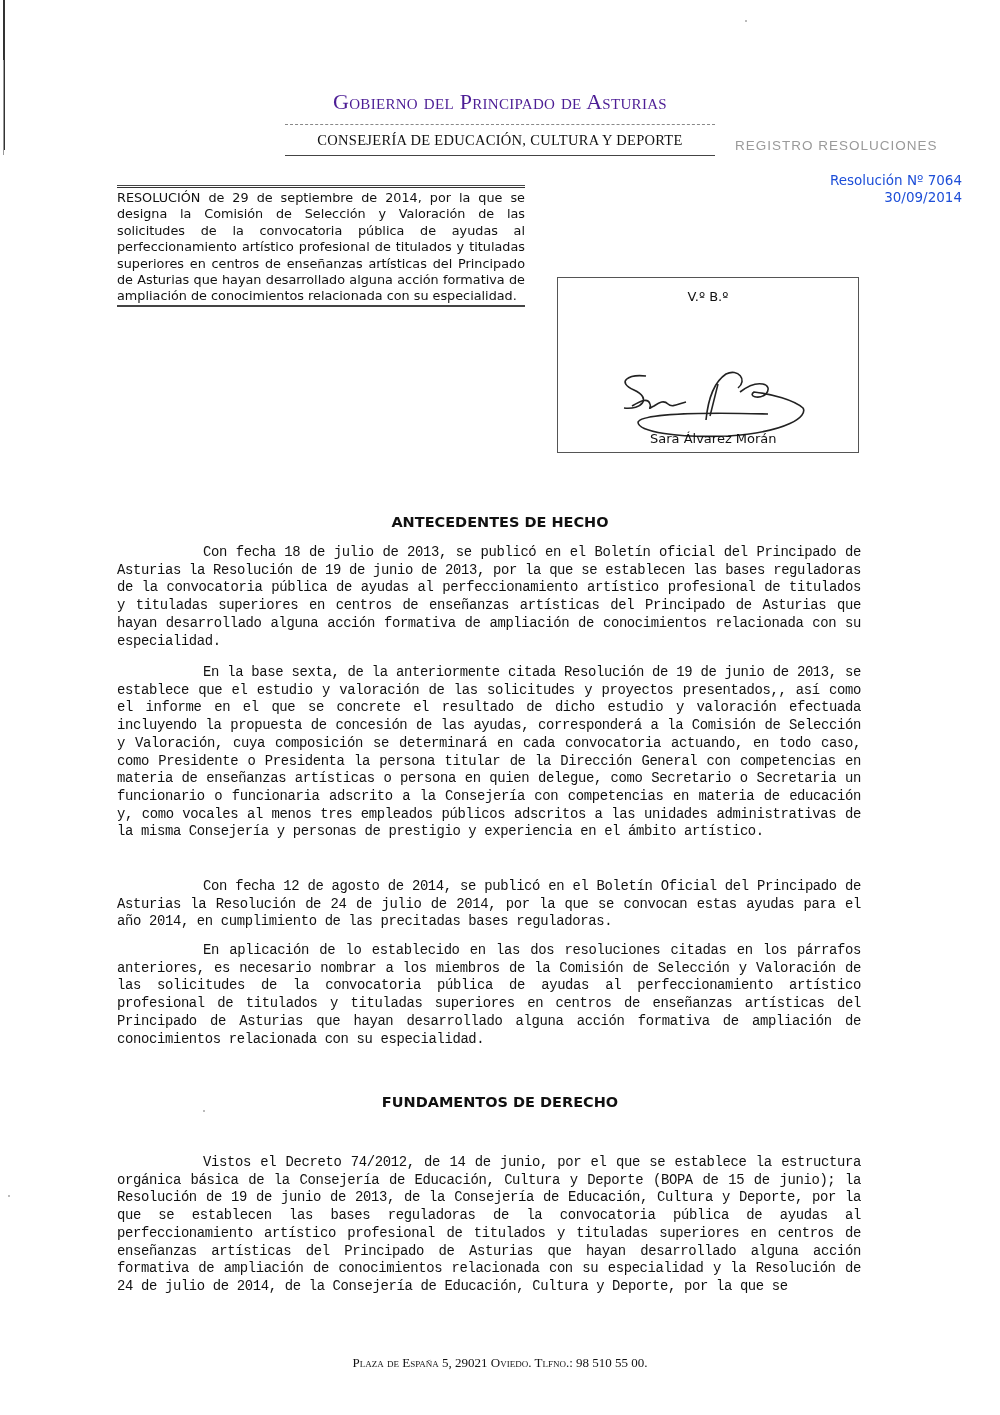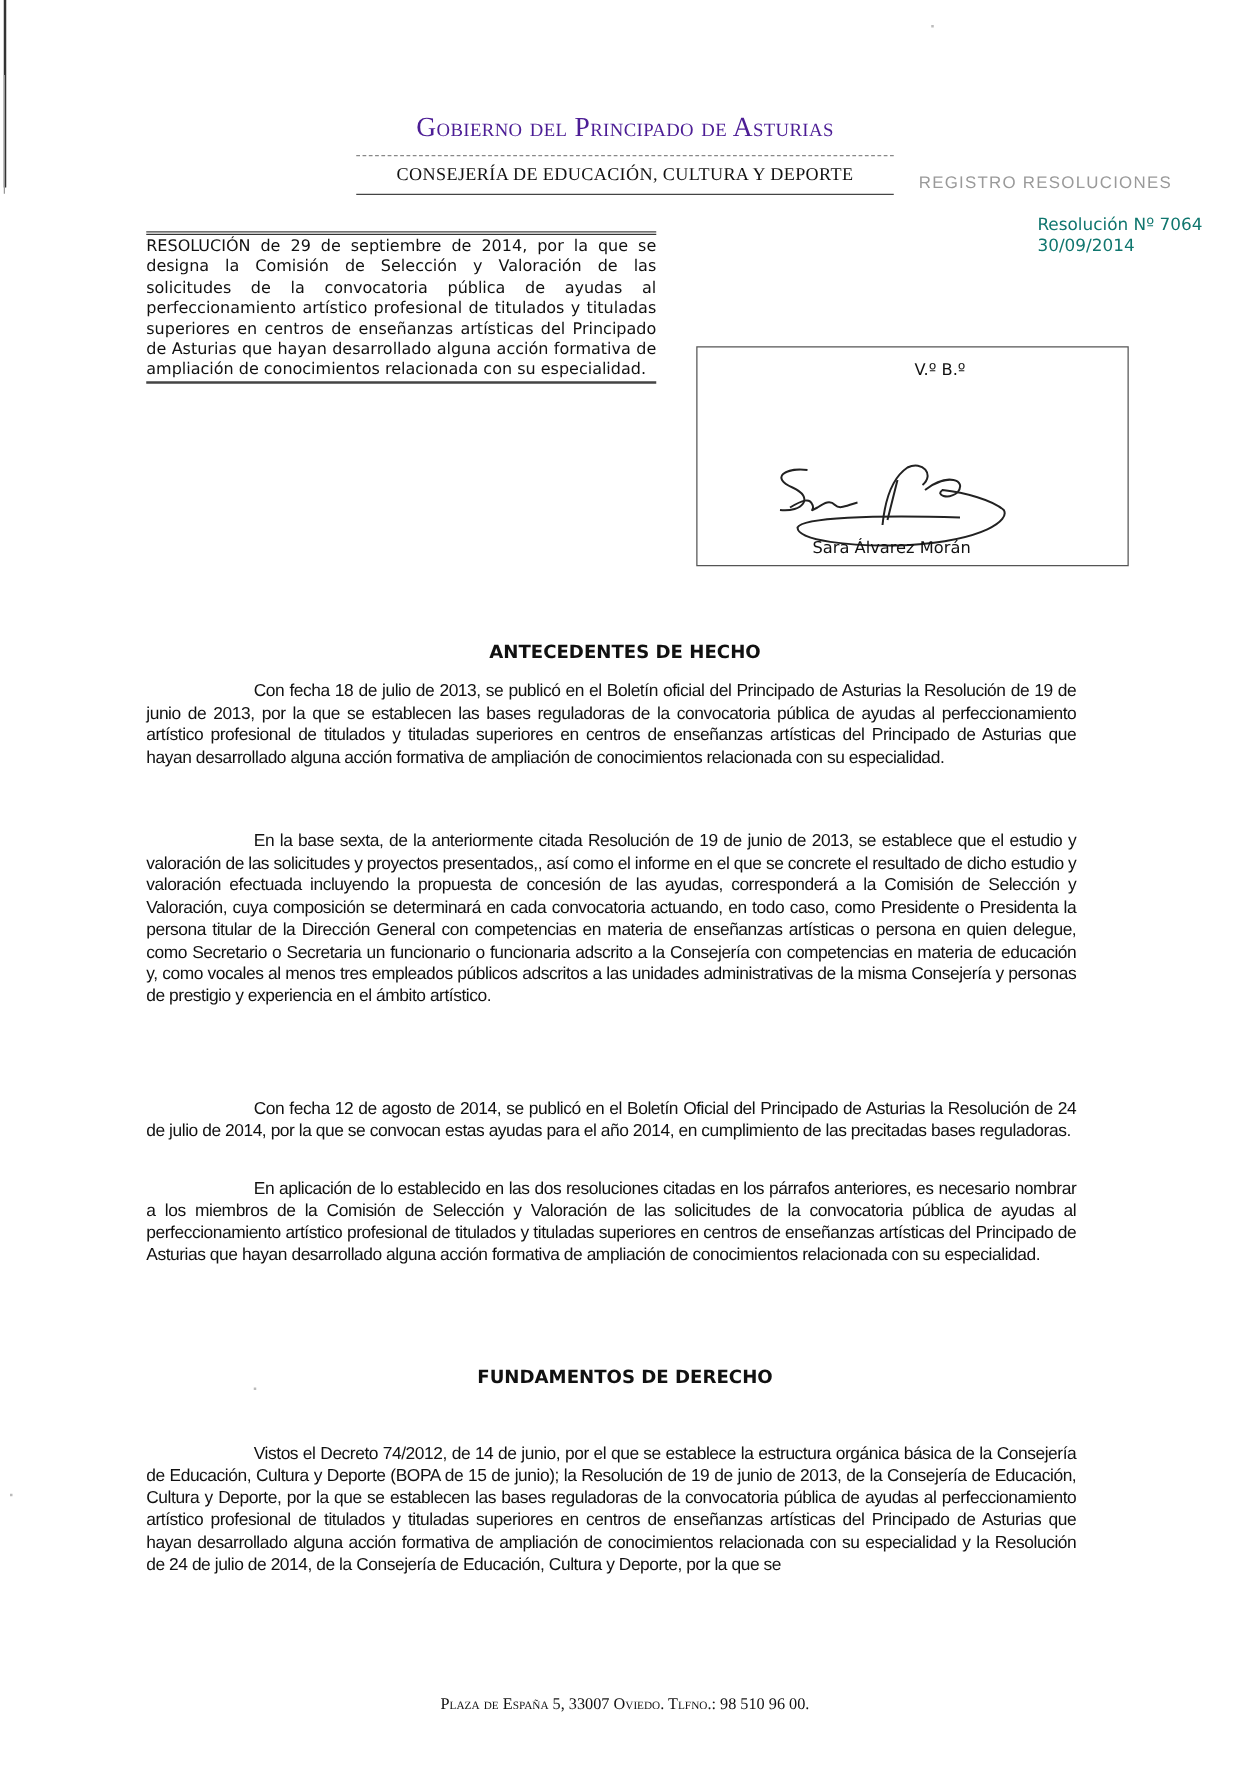--- a/index.html
+++ b/index.html
@@ -8,38 +8,38 @@
   .scan-edge2 { position: absolute; left: 3px; top: 60px; width: 1px; height: 95px; background: #999; }
 
   .gov-title { position: absolute; left: 0; width: 1000px; top: 89px; text-align: center;
     font-family: "Liberation Serif", serif; font-size: 22px; letter-spacing: 0.3px; color: #4c1d95; font-variant: small-caps; }
   .rule-dotted { position: absolute; left: 285px; width: 430px; top: 124px; border-top: 1px dashed #888; }
   .consejeria-head { position: absolute; left: 285px; width: 430px; top: 132px; text-align: center;
     font-family: "Liberation Serif", serif; font-size: 14.5px; letter-spacing: 0.3px; }
   .rule-solid { position: absolute; left: 285px; width: 430px; top: 155px; border-top: 1px solid #444; }
 
   .registro { position: absolute; left: 735px; top: 138px; font-family: Liberation Sans, sans-serif; font-size: 13.5px; color: #9a9a9a; letter-spacing: 1px; }
-  .res-num { position: absolute; right: 38px; top: 172px; font-family: "DejaVu Sans", sans-serif; font-size: 13.5px; color: #0f766e; text-align: left; line-height: 17px; }
+  .res-num { position: absolute; right: 38px; top: 172px; font-family: "DejaVu Sans", sans-serif; font-size: 13.5px; color: #1d4ed8; text-align: right; line-height: 17px; }
 
   .sum-box { position: absolute; left: 117px; top: 185px; width: 408px; }
   .sum-top { border-top: 1px solid #444; }
   .sum-head { font-family: "DejaVu Sans", sans-serif; font-weight: bold; font-size: 13px; line-height: 16px; padding-top: 3px; }
   .sum-mid { border-top: 1.5px solid #333; margin-top: 1px; }
   .sum-text { font-family: "DejaVu Sans", sans-serif; font-size: 12.8px; line-height: 16.4px; text-align: justify; padding-top: 2px; }
   .sum-bot { border-top: 2px solid #444; margin-top: 0px; }
 
-  .vb-box { position: absolute; left: 557px; top: 277px; width: 300px; height: 174px; border: 1px solid #555; padding-left: 44px; }
+  .vb-box { position: absolute; left: 557px; top: 277px; width: 300px; height: 174px; border: 1px solid #555; }
   .vb-title { text-align: center; font-family: "DejaVu Sans", sans-serif; font-size: 13px; margin-top: 11px; }
   .vb-role { text-align: center; font-family: "DejaVu Sans", sans-serif; font-size: 13px; line-height: 16px; margin-top: 7px; }
   .vb-sig { position: absolute; left: 40px; top: 92px; width: 250px; height: 80px; }
   .vb-name { position: absolute; left: 92px; top: 153px; font-family: "DejaVu Sans", sans-serif; font-size: 13px; }
 
   .section-head { position: absolute; left: 0; width: 1000px; text-align: center;
     font-family: "DejaVu Sans", sans-serif; font-weight: bold; font-size: 14.5px; }
-  .para { position: absolute; left: 117px; width: 744px; font-family: Liberation Sans, sans-serif;
+  .para { position: absolute; left: 117px; width: 744px; font-family: Liberation Mono, monospace;
     font-size: 13.9px; line-height: 17.7px; text-align: justify; letter-spacing: -0.35px; word-spacing: 0px; }
   .para .ind { display: inline-block; width: 86px; }
 
   .footer { position: absolute; left: 0; width: 1000px; top: 1355px; text-align: center;
     font-family: "Liberation Serif", serif; font-size: 13px; font-variant: small-caps; }
   .speck { position: absolute; width: 2px; height: 2px; background: #bbb; }
 </style>
 </head>
 <body>
 
@@ -80,17 +80,17 @@
 
 <div class="para" style="top:544px;"><span class="ind"></span><span>Con fecha 18 de julio de 2013, se publicó en el Boletín oficial del Principado de Asturias la Resolución de 19 de junio de 2013, por la que se establecen las bases reguladoras de la convocatoria pública de ayudas al perfeccionamiento artístico profesional de titulados y tituladas superiores en centros de enseñanzas artísticas del Principado de Asturias que hayan desarrollado alguna acción formativa de ampliación de conocimientos relacionada con su especialidad.</span></div>
 <div class="para" style="top:664px;"><span class="ind"></span><span>En la base sexta, de la anteriormente citada Resolución de 19 de junio de 2013, se establece que el estudio y valoración de las solicitudes y proyectos presentados,, así como el informe en el que se concrete el resultado de dicho estudio y valoración efectuada incluyendo la propuesta de concesión de las ayudas, corresponderá a la Comisión de Selección y Valoración, cuya composición se determinará en cada convocatoria actuando, en todo caso, como Presidente o Presidenta la persona titular de la Dirección General con competencias en materia de enseñanzas artísticas o persona en quien delegue, como Secretario o Secretaria un funcionario o funcionaria adscrito a la Consejería con competencias en materia de educación y, como vocales al menos tres empleados públicos adscritos a las unidades administrativas de la misma Consejería y personas de prestigio y experiencia en el ámbito artístico.</span></div>
 <div class="para" style="top:878px;"><span class="ind"></span><span>Con fecha 12 de agosto de 2014, se publicó en el Boletín Oficial del Principado de Asturias la Resolución de 24 de julio de 2014,  por la que se convocan estas ayudas para el año 2014, en cumplimiento de las precitadas bases reguladoras.</span></div>
 <div class="para" style="top:942px;"><span class="ind"></span><span>En aplicación de lo establecido en las dos resoluciones citadas en los párrafos anteriores, es necesario nombrar a los miembros de la Comisión de Selección y Valoración de las solicitudes de la convocatoria pública de ayudas al perfeccionamiento artístico profesional de titulados y tituladas superiores en centros de enseñanzas artísticas del Principado de Asturias que hayan desarrollado alguna acción formativa de ampliación de conocimientos relacionada con su especialidad.</span></div>
 
 <div class="section-head" style="top:1094px;">FUNDAMENTOS DE DERECHO</div>
 
 <div class="para" style="top:1154px;"><span class="ind"></span><span>Vistos el Decreto 74/2012, de 14 de junio, por el que se establece la estructura orgánica básica de la Consejería de Educación, Cultura y Deporte (BOPA de 15 de junio); la Resolución  de 19 de junio de 2013, de la Consejería de Educación, Cultura y Deporte, por la que se establecen las bases reguladoras de la convocatoria pública de ayudas al perfeccionamiento artístico profesional de titulados y tituladas superiores en centros de enseñanzas artísticas del Principado de Asturias que hayan desarrollado alguna acción formativa de ampliación de conocimientos relacionada con su especialidad y la Resolución de 24 de julio de 2014, de la Consejería de Educación, Cultura y Deporte, por la que se</span></div>
 
-<div class="footer">Plaza de España 5, 33007 Oviedo.  Tlfno.: 98 510 96 00.</div>
+<div class="footer">Plaza de España 5, 29021 Oviedo.  Tlfno.: 98 510 55 00.</div>
 
 <div class="speck" style="left:203px;top:1110px;"></div>
 <div class="speck" style="left:8px;top:1195px;"></div>
 <div class="speck" style="left:745px;top:20px;"></div>
 
 </body></html>

